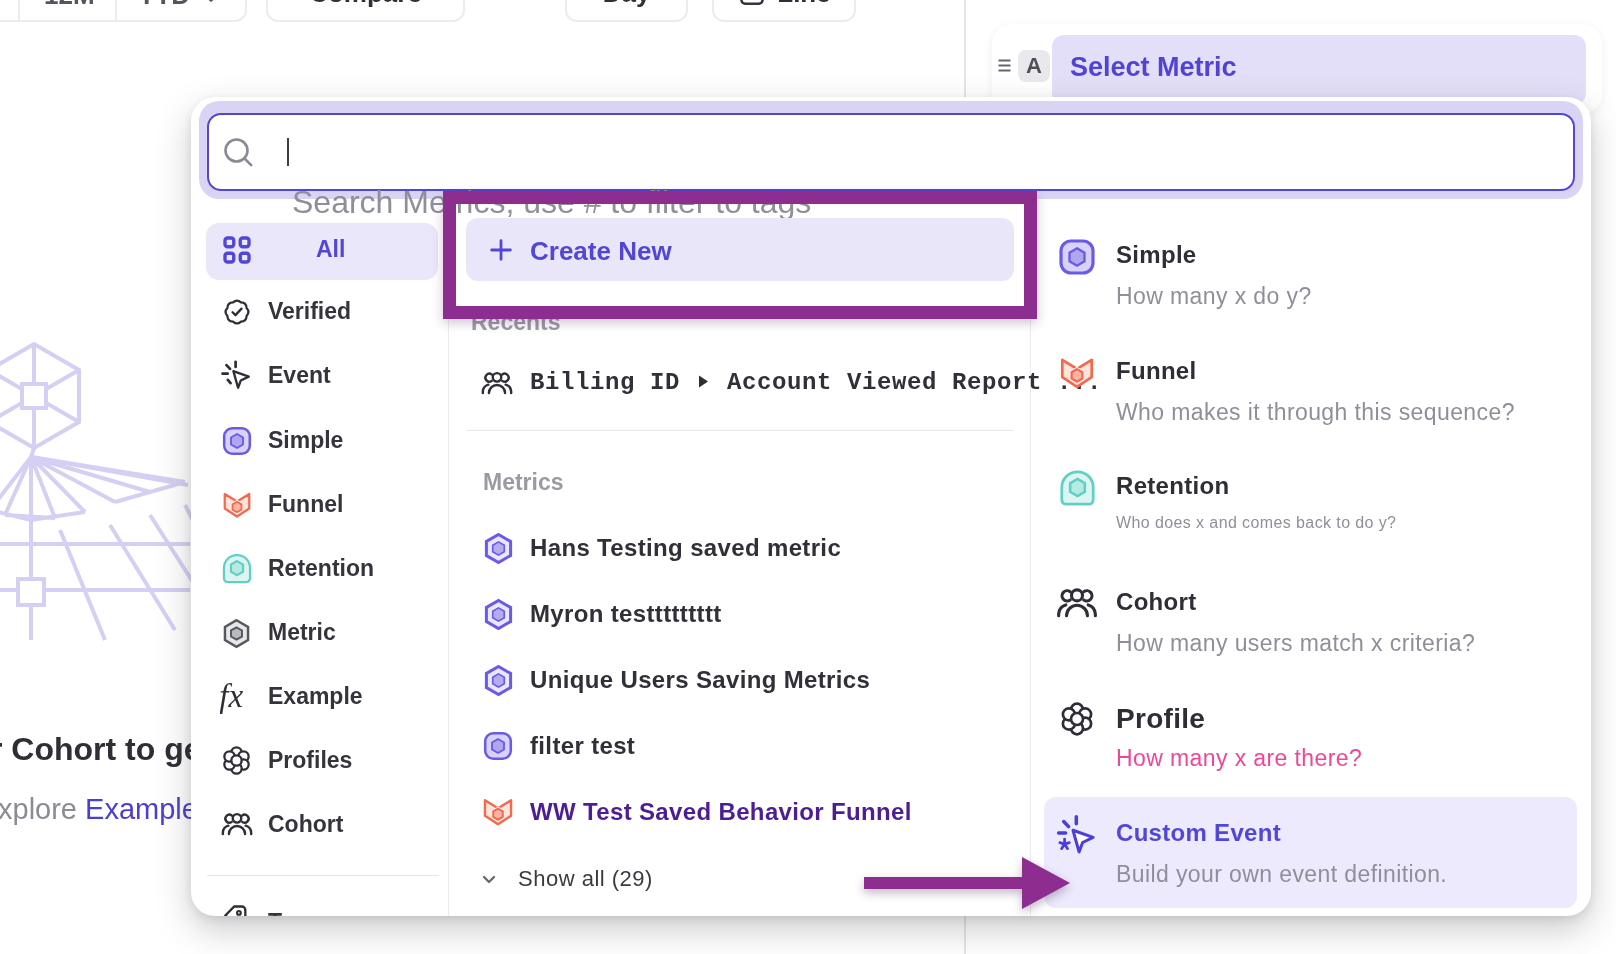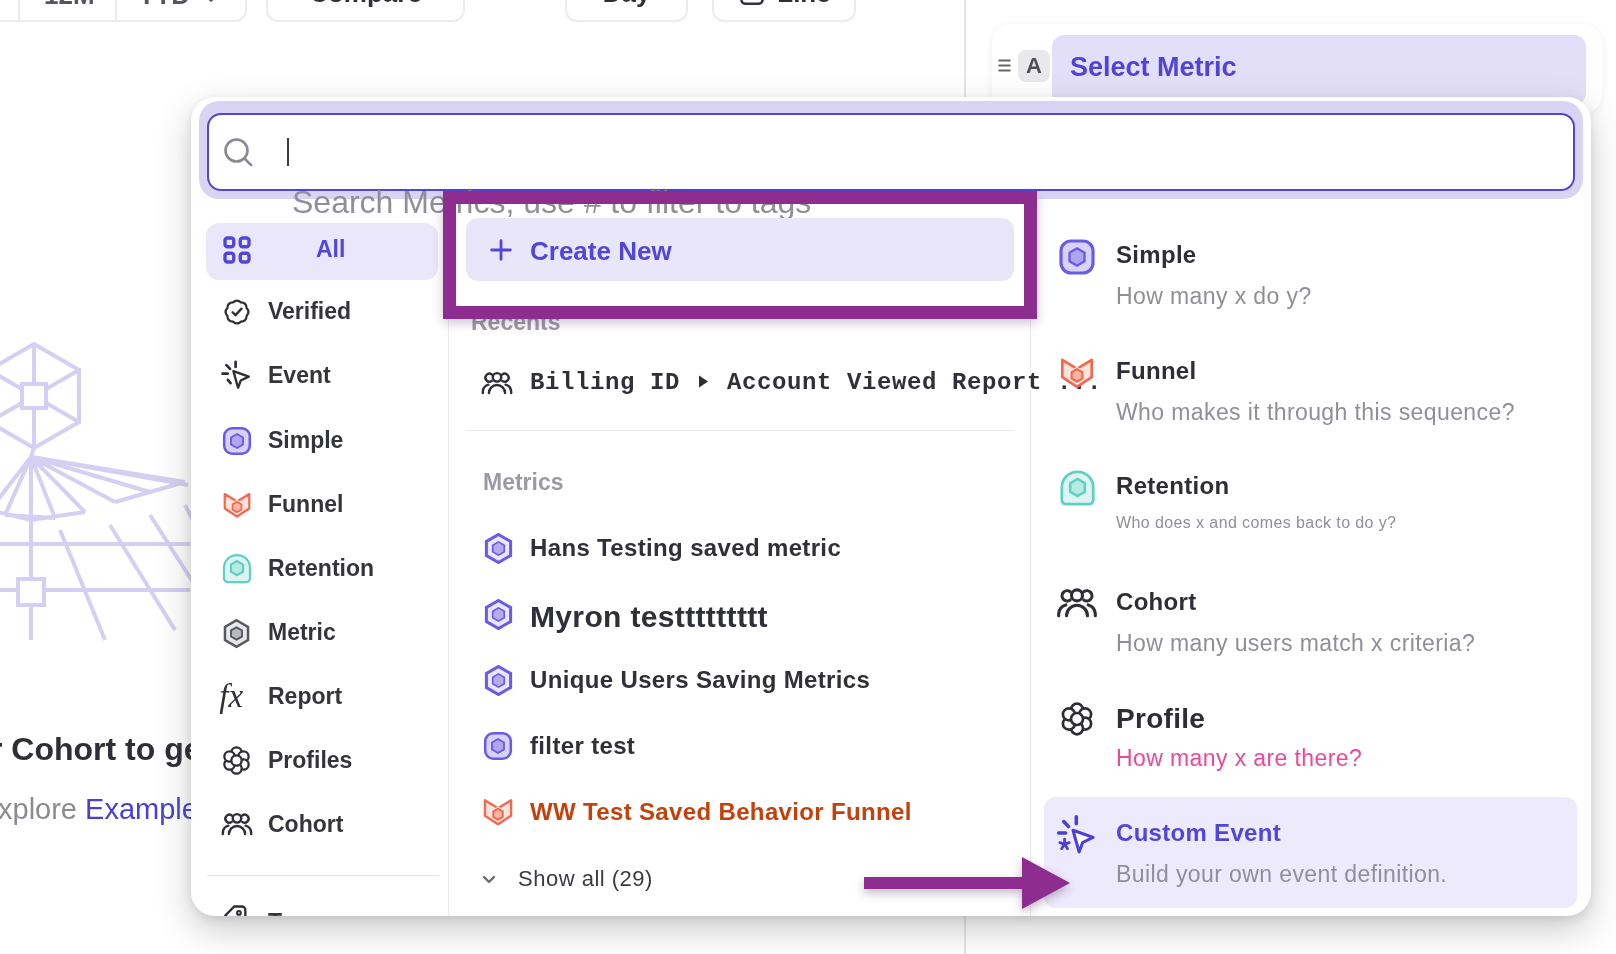--- a/index.html
+++ b/index.html
@@ -111,21 +111,21 @@
         </svg>
         <div class="abs" style="left:77px;top:458px;font-size:23px;font-weight:700;color:#34343c;">Retention</div>
         <svg class="abs" style="left:29px;top:519.5px" width="33" height="33" viewBox="0 0 24 24">
           <path d="M12 2.4l8.4 4.8v9.6L12 21.6l-8.4-4.8V7.2z" fill="#e7e7ea" stroke="#57575f" stroke-width="1.8"></path>
           <path d="M12 7.5l4 2.3v4.5L12 16.5l-4-2.3v-4.5z" fill="#b9b9c0" stroke="#57575f" stroke-width="1.4"></path>
         </svg>
         <div class="abs" style="left:77px;top:522px;font-size:23px;font-weight:700;color:#34343c;">Metric</div>
         <svg class="abs" style="left:29px;top:583.5px" width="33" height="33" viewBox="0 0 24 24">
           <text x="-0.5" y="19" font-family="Liberation Serif" font-style="italic" font-size="24" fill="#2e2e37">fx</text>
         </svg>
-        <div class="abs" style="left:77px;top:586px;font-size:23px;font-weight:700;color:#34343c;">Report</div>
+        <div class="abs" style="left:77px;top:586px;font-size:23px;font-weight:700;color:#34343c;">Example</div>
         <svg class="abs" style="left:30px;top:648px" width="31" height="31" viewBox="0 0 24 24">
           <g fill="#fff" stroke="#2e2e37" stroke-width="1.8">
             <circle cx="12" cy="5.8" r="4"></circle>
             <circle cx="17.4" cy="8.9" r="4"></circle>
             <circle cx="17.4" cy="15.1" r="4"></circle>
             <circle cx="12" cy="18.2" r="4"></circle>
             <circle cx="6.6" cy="15.1" r="4"></circle>
             <circle cx="6.6" cy="8.9" r="4"></circle>
             <circle cx="12" cy="12" r="4"></circle>
           </g>
@@ -175,37 +175,37 @@
     <div id="mid">
         <svg class="abs" style="left:290.5px;top:434.5px" width="33" height="33" viewBox="0 0 24 24">
           <path d="M12 1.8l8.8 5.1v10.2L12 22.2l-8.8-5.1V6.9z" fill="#eae6fc" stroke="#6a5ae8" stroke-width="2.2"></path>
           <path d="M12 7.2l4.2 2.4v4.8L12 16.8l-4.2-2.4V9.6z" fill="#b5abee" stroke="#6a5ae8" stroke-width="1.2"></path>
         </svg>
         <div class="abs" style="left:339px;top:437px;font-size:24px;font-weight:700;color:#303039;white-space:nowrap;letter-spacing:0.35px;">Hans Testing saved metric</div>
         <svg class="abs" style="left:290.5px;top:500.5px" width="33" height="33" viewBox="0 0 24 24">
           <path d="M12 1.8l8.8 5.1v10.2L12 22.2l-8.8-5.1V6.9z" fill="#eae6fc" stroke="#6a5ae8" stroke-width="2.2"></path>
           <path d="M12 7.2l4.2 2.4v4.8L12 16.8l-4.2-2.4V9.6z" fill="#b5abee" stroke="#6a5ae8" stroke-width="1.2"></path>
         </svg>
-        <div class="abs" style="left:339px;top:503px;font-size:30px;font-weight:700;color:#303039;white-space:nowrap;letter-spacing:0.35px;">Myron testtttttttt</div>
+        <div class="abs" style="left:339px;top:503px;font-size:24px;font-weight:700;color:#303039;white-space:nowrap;letter-spacing:0.35px;">Myron testtttttttt</div>
         <svg class="abs" style="left:290.5px;top:566.5px" width="33" height="33" viewBox="0 0 24 24">
           <path d="M12 1.8l8.8 5.1v10.2L12 22.2l-8.8-5.1V6.9z" fill="#eae6fc" stroke="#6a5ae8" stroke-width="2.2"></path>
           <path d="M12 7.2l4.2 2.4v4.8L12 16.8l-4.2-2.4V9.6z" fill="#b5abee" stroke="#6a5ae8" stroke-width="1.2"></path>
         </svg>
         <div class="abs" style="left:339px;top:569px;font-size:24px;font-weight:700;color:#303039;white-space:nowrap;letter-spacing:0.35px;">Unique Users Saving Metrics</div>
         <svg class="abs" style="left:291px;top:633px" width="32" height="32" viewBox="0 0 24 24">
           <rect x="2.4" y="2.4" width="19.2" height="19.2" rx="6" fill="#d8d2f8" stroke="#695ae8" stroke-width="1.9"></rect>
           <path d="M12 6.8l4.5 2.6v5.2L12 17.2l-4.5-2.6V9.4z" fill="#b0a5ef" stroke="#6a5ae8" stroke-width="1.4"></path>
         </svg>
         <div class="abs" style="left:339px;top:635px;font-size:24px;font-weight:700;color:#303039;white-space:nowrap;letter-spacing:0.35px;">filter test</div>
         <svg class="abs" style="left:291px;top:699px" width="32" height="32" viewBox="0 0 24 24">
           <path d="M2.2 3.2L12 9.2l9.8-6v11.6L12 21.2l-9.8-6.4z" fill="#fce3db" stroke="#f4694e" stroke-width="1.8" stroke-linejoin="round"></path>
           <path d="M12 9.4l3.6 2.1v4.2L12 17.8l-3.6-2.1v-4.2z" fill="#f8b5a5" stroke="#fff" stroke-width="2.6"></path>
           <path d="M12 9.4l3.6 2.1v4.2L12 17.8l-3.6-2.1v-4.2z" fill="#f8b5a5" stroke="#f4694e" stroke-width="1.5"></path>
         </svg>
-        <div class="abs" style="left:339px;top:701px;font-size:24px;font-weight:700;color:#c2410c;white-space:nowrap;letter-spacing:0.35px;">WW Test Saved Behavior Funnel</div>
+        <div class="abs" style="left:339px;top:701px;font-size:24px;font-weight:700;color:#4c1d95;white-space:nowrap;letter-spacing:0.35px;">WW Test Saved Behavior Funnel</div>
       </div>
 
     <svg class="abs" style="left:286px;top:770px" width="24" height="24" viewBox="0 0 24 24">
         <path d="M7 10l5 5 5-5" fill="none" stroke="#6a6a73" stroke-width="2.4" stroke-linecap="round" stroke-linejoin="round"></path>
       </svg>
     <div class="abs" style="left:327px;top:769px;font-size:22px;font-weight:400;color:#3a3a42;letter-spacing:0.5px;">Show all (29)</div>
 
     <div class="abs" style="left:853px;top:700px;width:533px;height:111px;border-radius:12px;background:#eceafc;"></div>
     <div id="right">
         <svg class="abs" style="left:866px;top:140px" width="40" height="40" viewBox="0 0 24 24">

